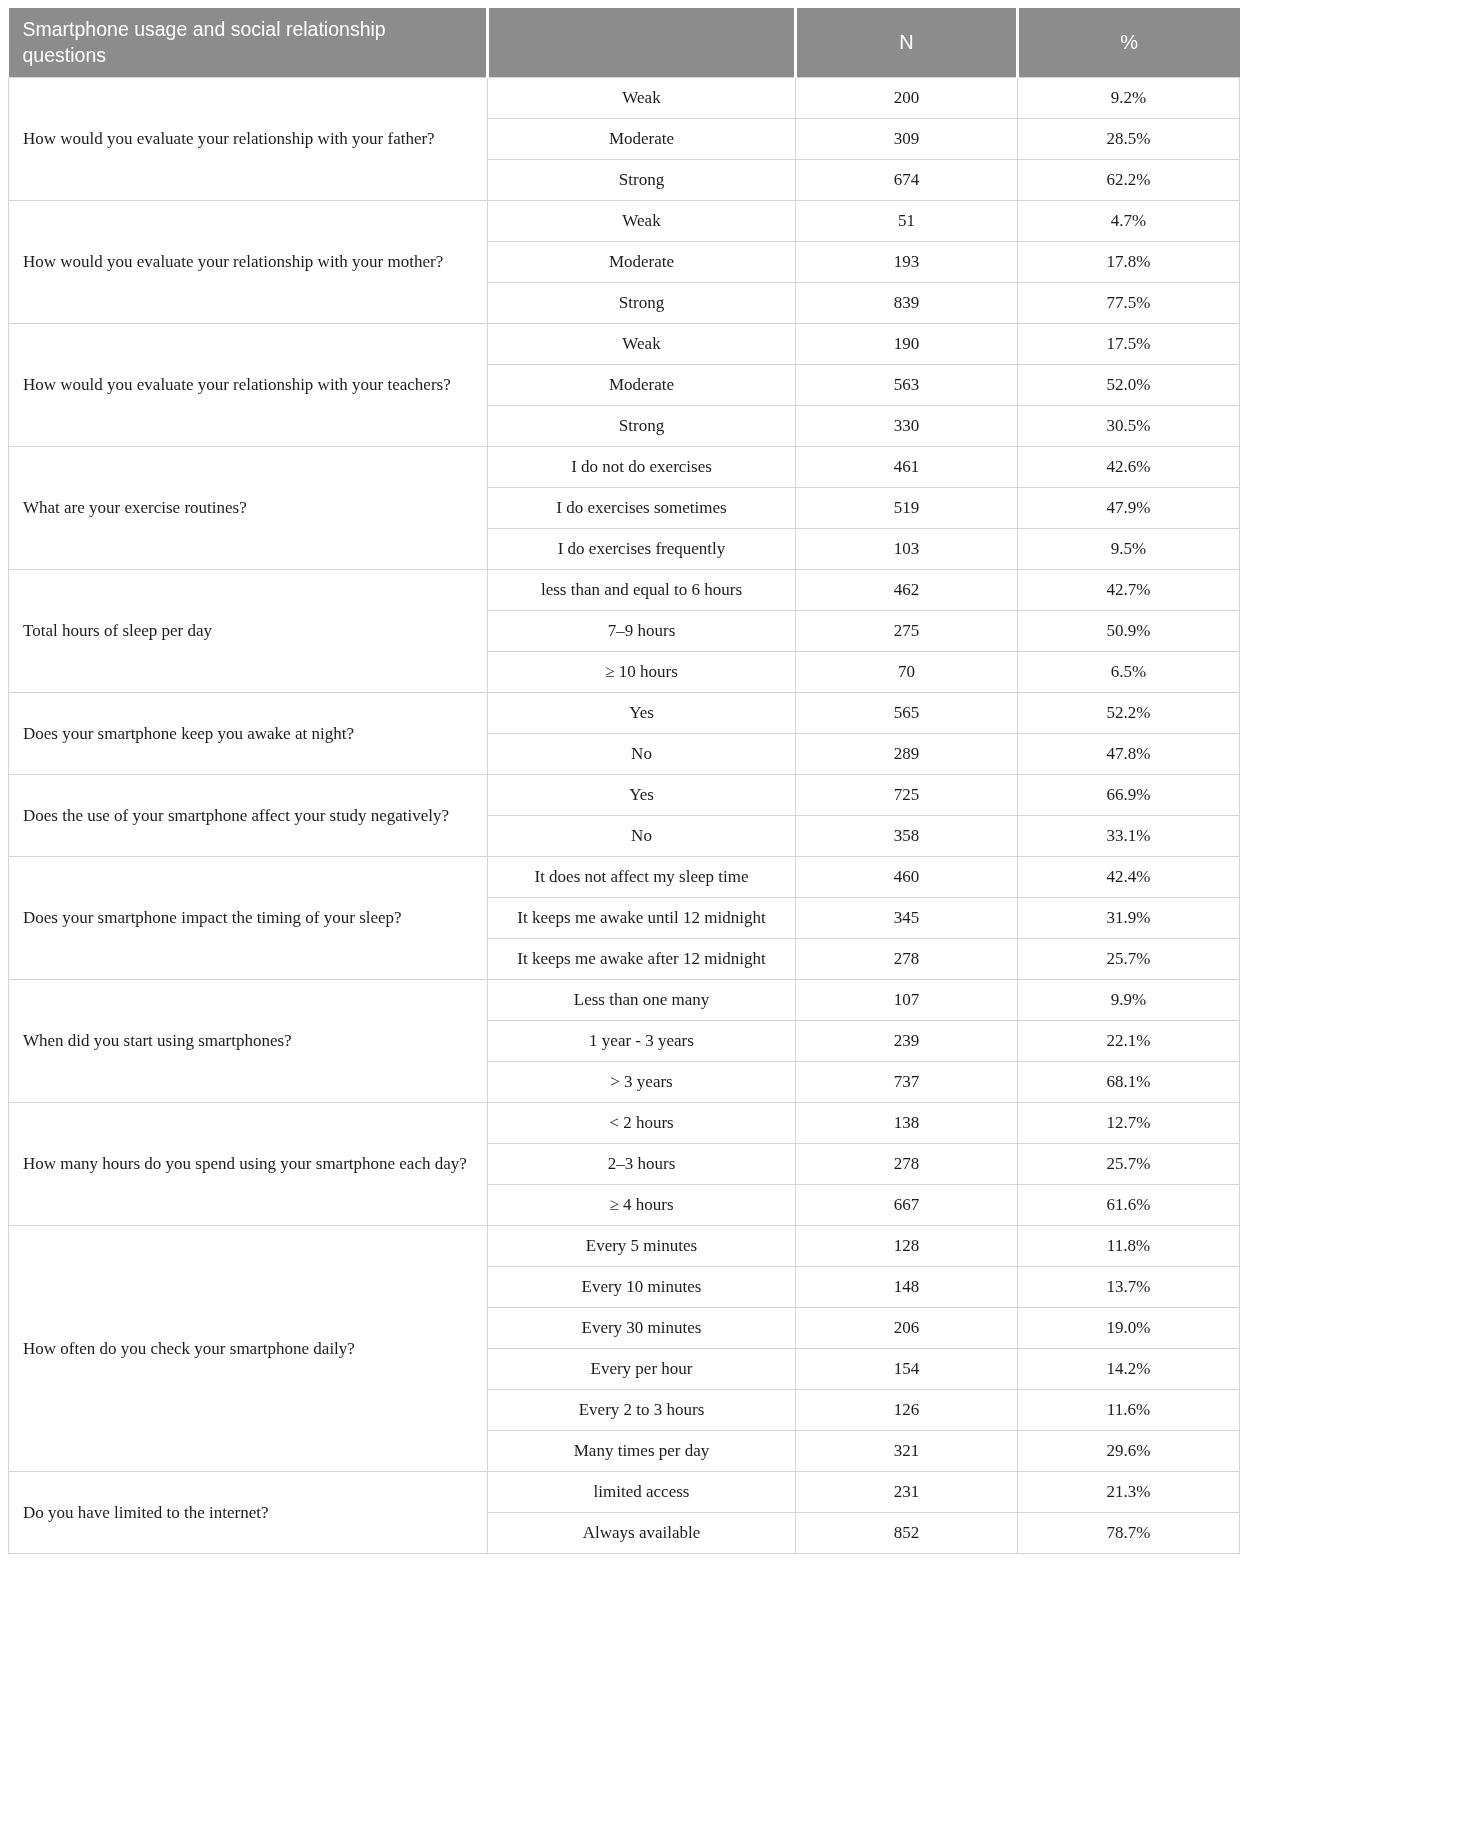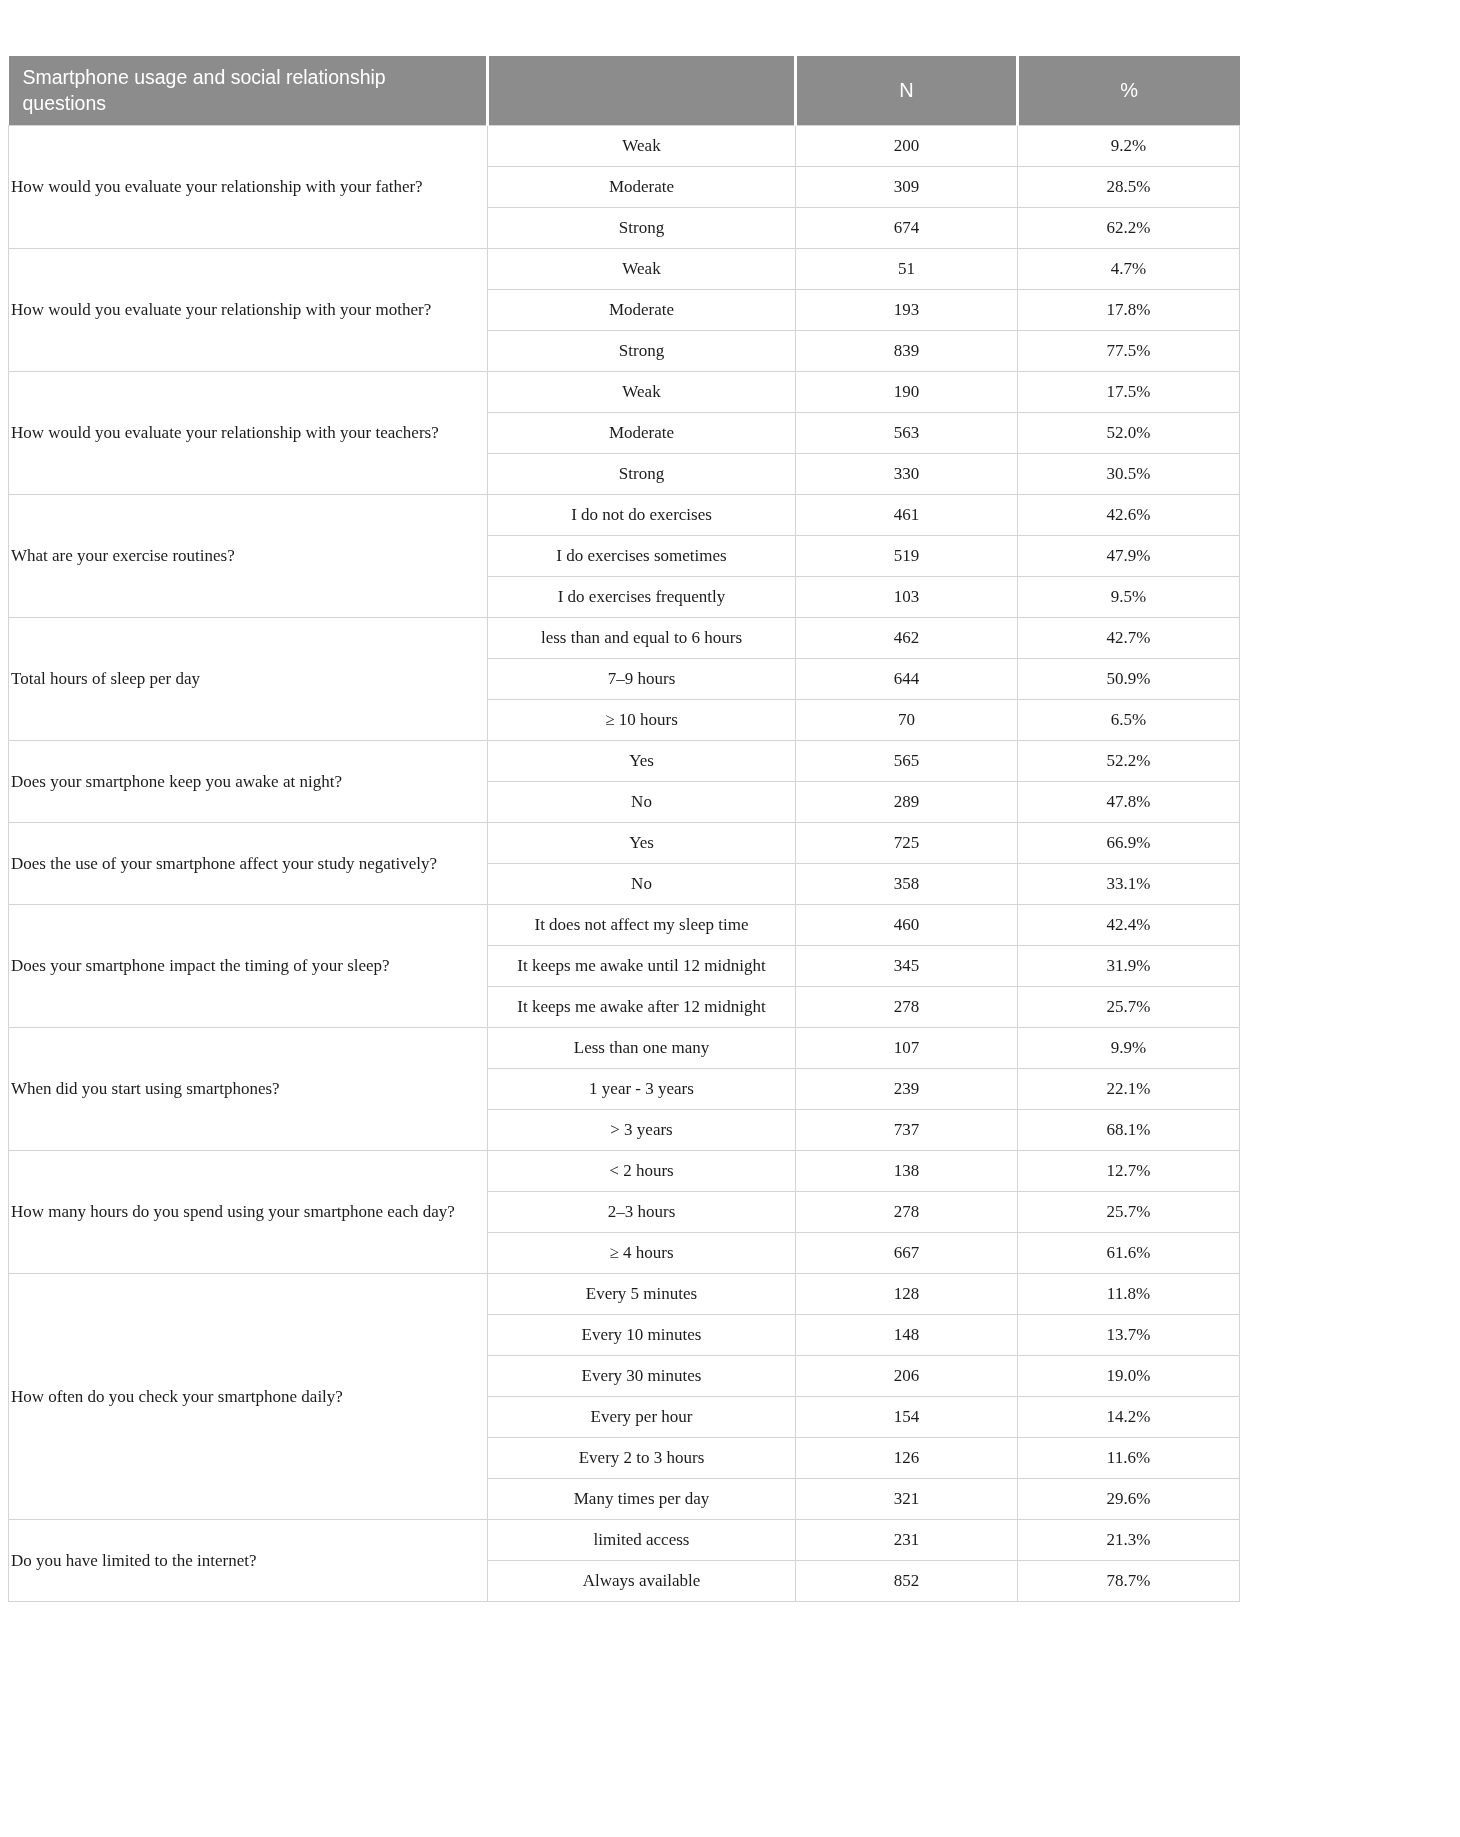--- a/index.html
+++ b/index.html
@@ -14,21 +14,20 @@
     font-family: "Liberation Serif", serif;
     color: #1c1c1c;
   }
   .page {
     padding: 8px 0 0 8px;
   }
   table.q-table {
     border-collapse: collapse;
     table-layout: fixed;
     width: 1231px;
-    margin-top: 48px;
   }
   thead th {
     background: #8c8c8c;
     color: #ffffff;
     font-family: "Liberation Sans", sans-serif;
     font-weight: 400;
     height: 68px;
     vertical-align: middle;
     border: none;
   }
@@ -52,21 +51,21 @@
     border: 1px solid #d4d4d4;
     height: 41px;
     vertical-align: middle;
     font-size: 17px;
     line-height: 1.25;
     padding: 4px 14px;
     background: #ffffff;
   }
   td.q-cell {
     text-align: left;
-    padding: 6px 2px;
+    padding: 6px 14px;
   }
   td.a-cell {
     text-align: center;
   }
   td.n-cell, td.p-cell {
     text-align: center;
     padding: 4px 6px;
   }
 </style>
 </head>
@@ -154,21 +153,21 @@
           <td class="p-cell">9.5%</td>
         </tr>
         <tr>
           <td class="q-cell" rowspan="3">Total hours of sleep per day</td>
           <td class="a-cell">less than and equal to 6 hours</td>
           <td class="n-cell">462</td>
           <td class="p-cell">42.7%</td>
         </tr>
         <tr>
           <td class="a-cell">7–9 hours</td>
-          <td class="n-cell">644</td>
+          <td class="n-cell">275</td>
           <td class="p-cell">50.9%</td>
         </tr>
         <tr>
           <td class="a-cell">≥ 10 hours</td>
           <td class="n-cell">70</td>
           <td class="p-cell">6.5%</td>
         </tr>
         <tr>
           <td class="q-cell" rowspan="2">Does your smartphone keep you awake at night?</td>
           <td class="a-cell">Yes</td>

